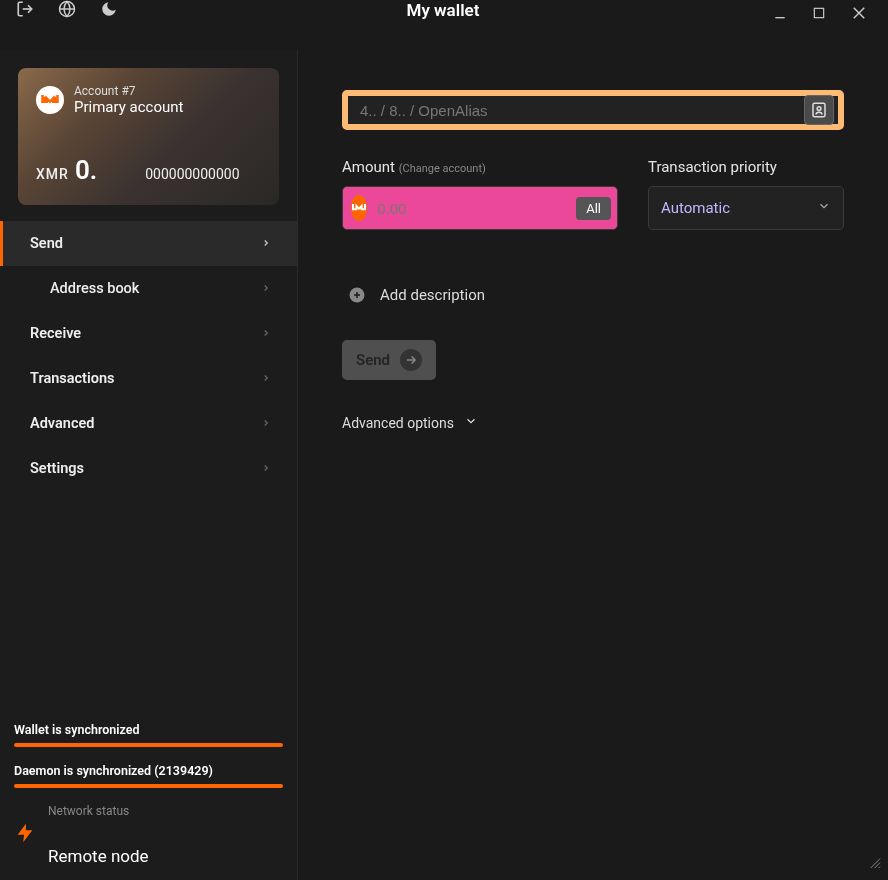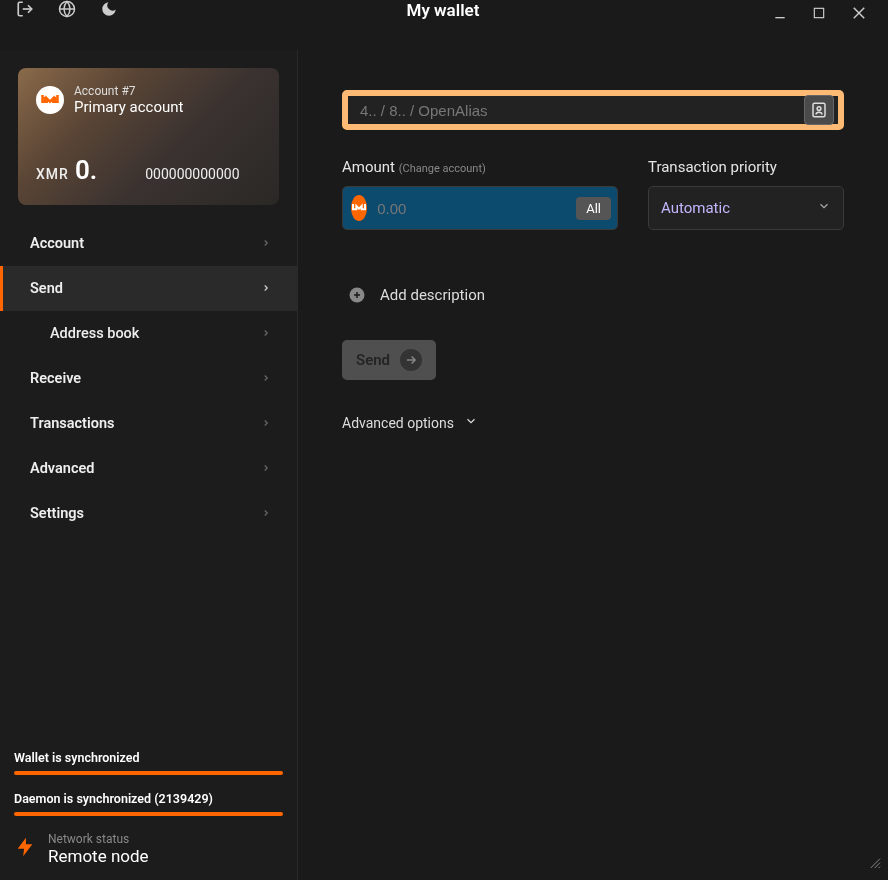--- a/index.html
+++ b/index.html
@@ -132,21 +132,21 @@
   background: #ff6600;
   border-radius: 2px;
 }
 .network-status {
   display: flex;
   align-items: center;
   gap: 12px;
   margin-top: 12px;
 }
 .bolt-icon { color: #ff6600; }
-.net-text { display: flex; flex-direction: column; }
+.net-text { display: flex; flex-direction: column; gap: 28px; }
 .net-label { font-size: 12px; color: #888; }
 .net-value { font-size: 17px; color: #fff; }
 
 .main {
   flex: 1;
   padding: 40px 44px;
   background: #1a1a1a;
   position: relative;
 }
 .form-label { font-size: 15px; color: #e5e5e5; margin-bottom: 10px; display: block; }
@@ -183,21 +183,21 @@
   gap: 30px;
   margin-top: 28px;
 }
 .col { display: flex; flex-direction: column; }
 .amount-col { width: 276px; }
 .priority-col { flex: 1; max-width: 200px;}
 .amount-wrap {
   display: flex;
   align-items: center;
   border: 1px solid #3a3a3a;
-  background: #0c4a6e;
+  background: #ec4899;
   border-radius: 5px;
   height: 44px;
   padding: 0 6px 0 8px;
 }
 .xmr-badge {
   width: 26px; height: 26px;
   border-radius: 50%;
   background: #ff6600;
   display: flex; align-items: center; justify-content: center;
   margin-right: 10px;
@@ -351,26 +351,20 @@
       </div>
       <div class="balance-row">
         <span class="balance-currency">XMR</span>
         <span>
           <span class="balance-int">0.</span><span class="balance-frac">000000000000</span>
         </span>
       </div>
     </div>
 
     <div class="nav-list">
-      <div class="nav-item">
-        <span>Account</span>
-        <span class="nav-chevron"><svg width="10" height="10" viewBox="0 0 24 24" fill="none" stroke="currentColor" stroke-width="3">
-              <polyline points="9 18 15 12 9 6"></polyline>
-            </svg></span>
-      </div>
       <div class="nav-item active">
         <span>Send</span>
         <span class="nav-chevron" style="color:#ccc"><svg width="10" height="10" viewBox="0 0 24 24" fill="none" stroke="currentColor" stroke-width="3">
               <polyline points="9 18 15 12 9 6"></polyline>
             </svg></span>
       </div>
       <div class="nav-item sub">
         <span>Address book</span>
         <span class="nav-chevron"><svg width="10" height="10" viewBox="0 0 24 24" fill="none" stroke="currentColor" stroke-width="3">
               <polyline points="9 18 15 12 9 6"></polyline>

